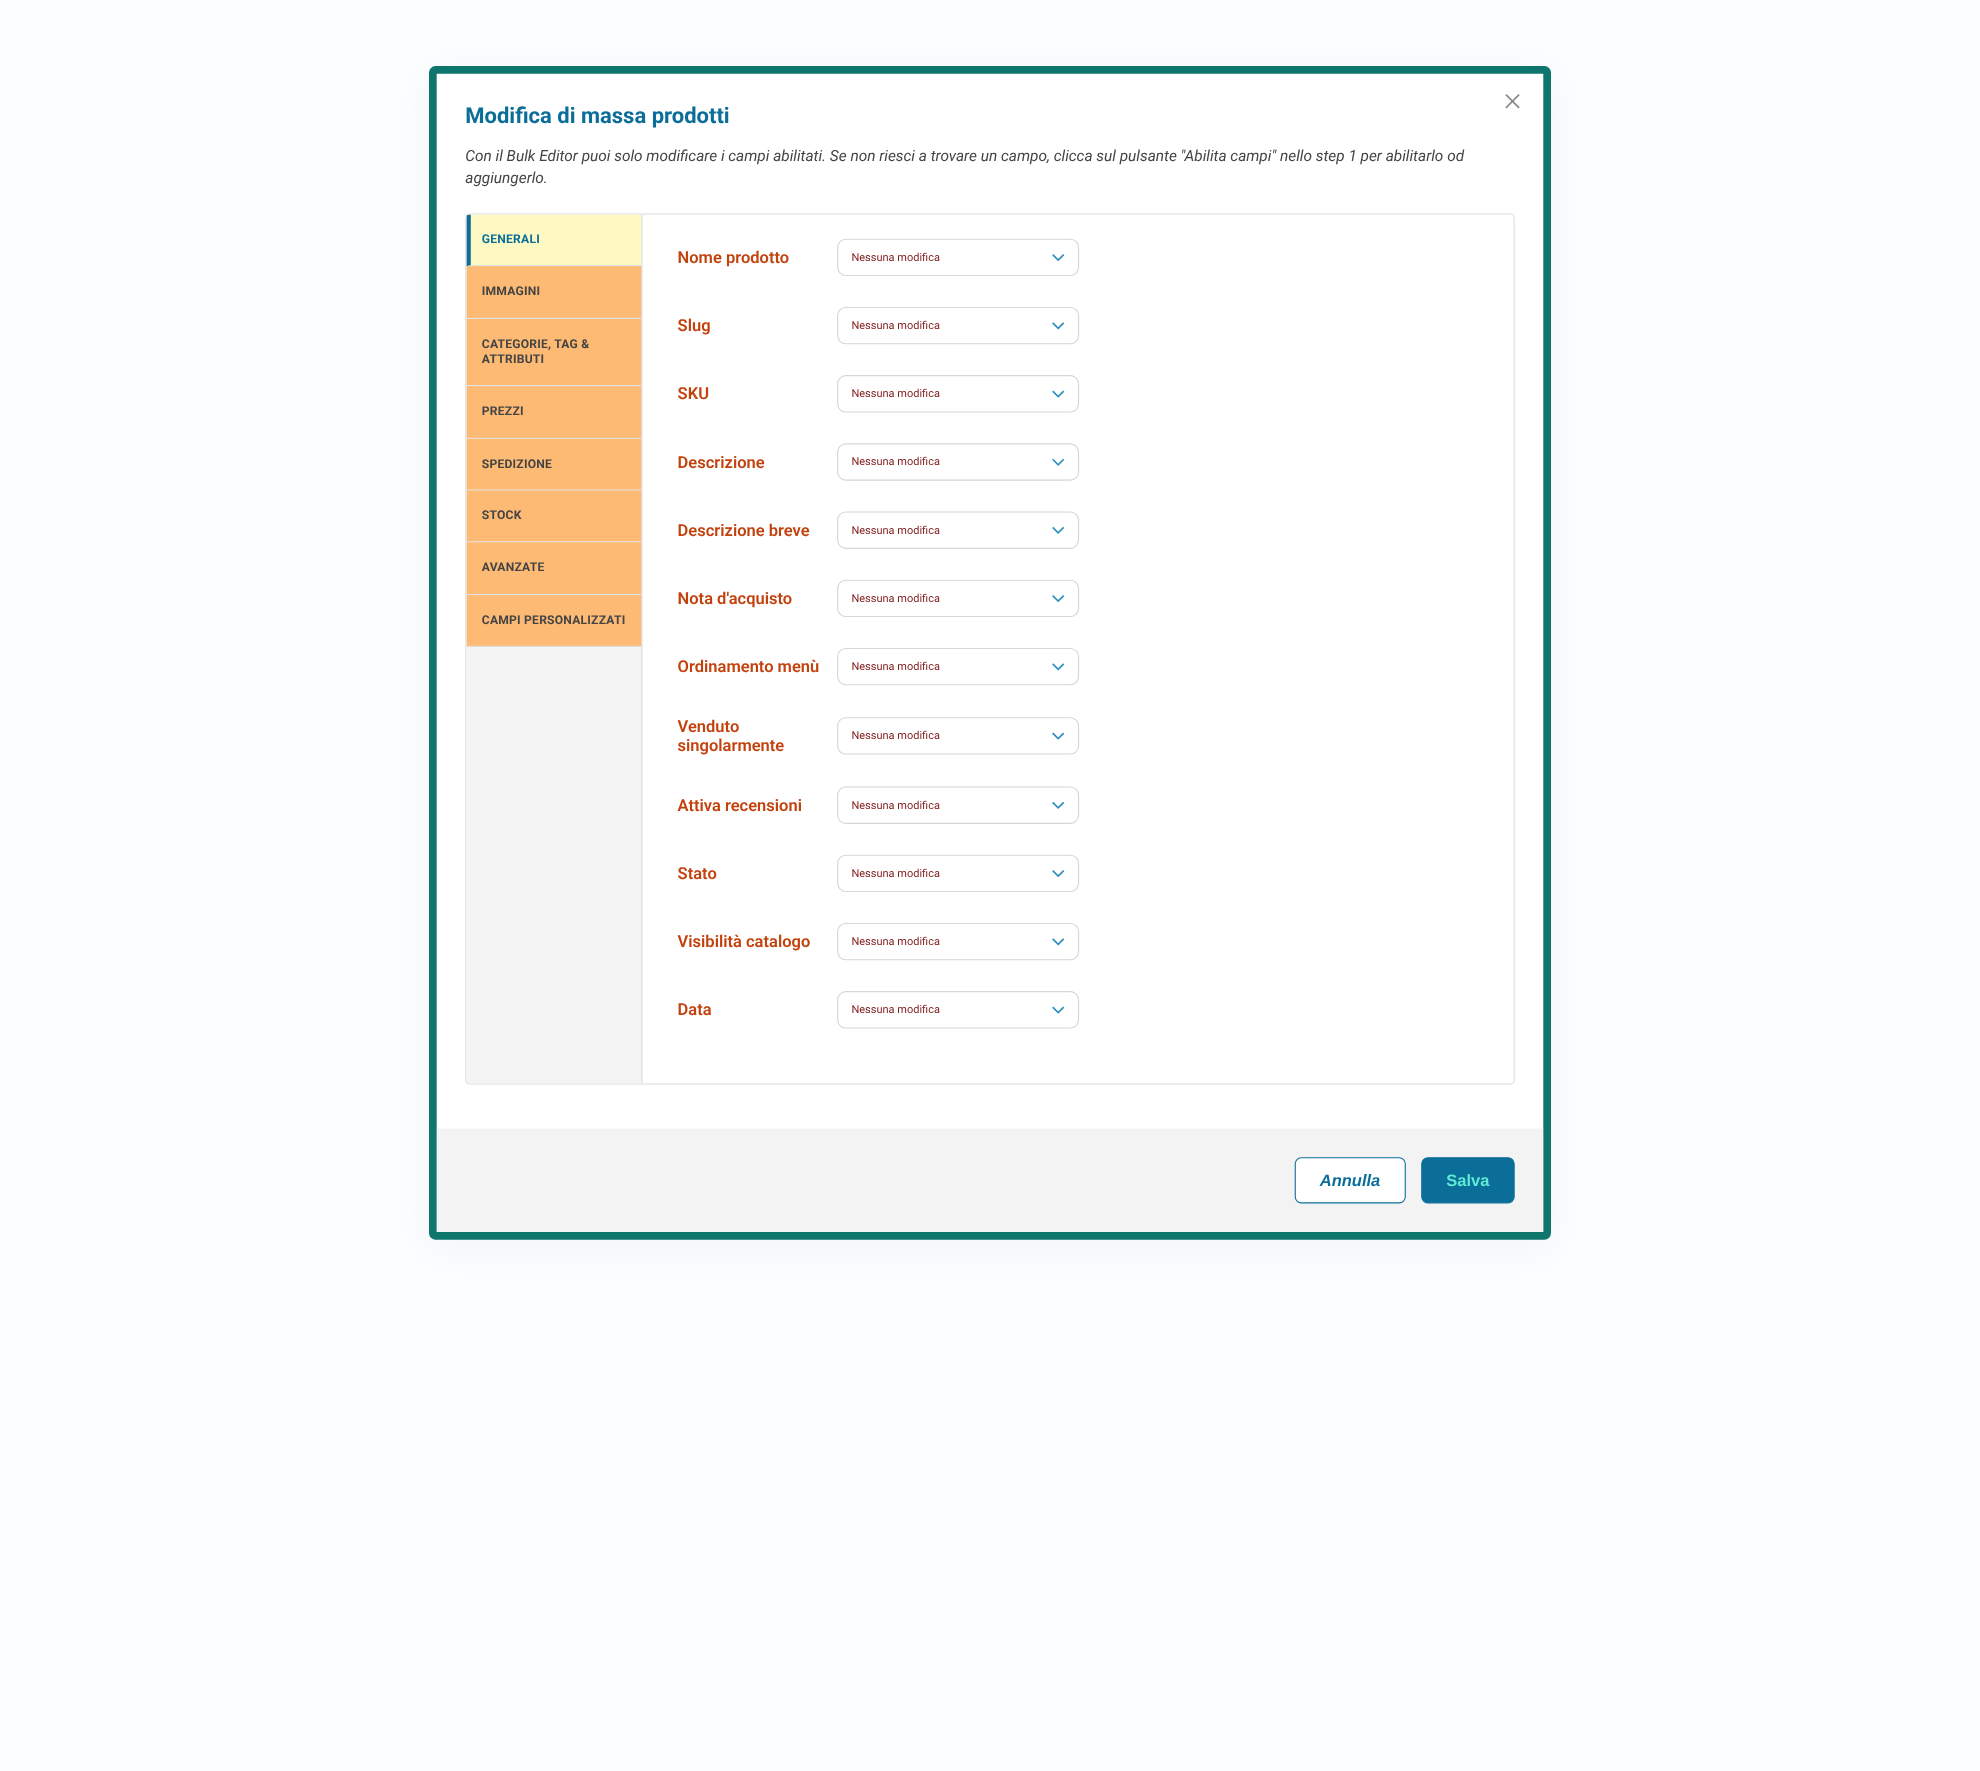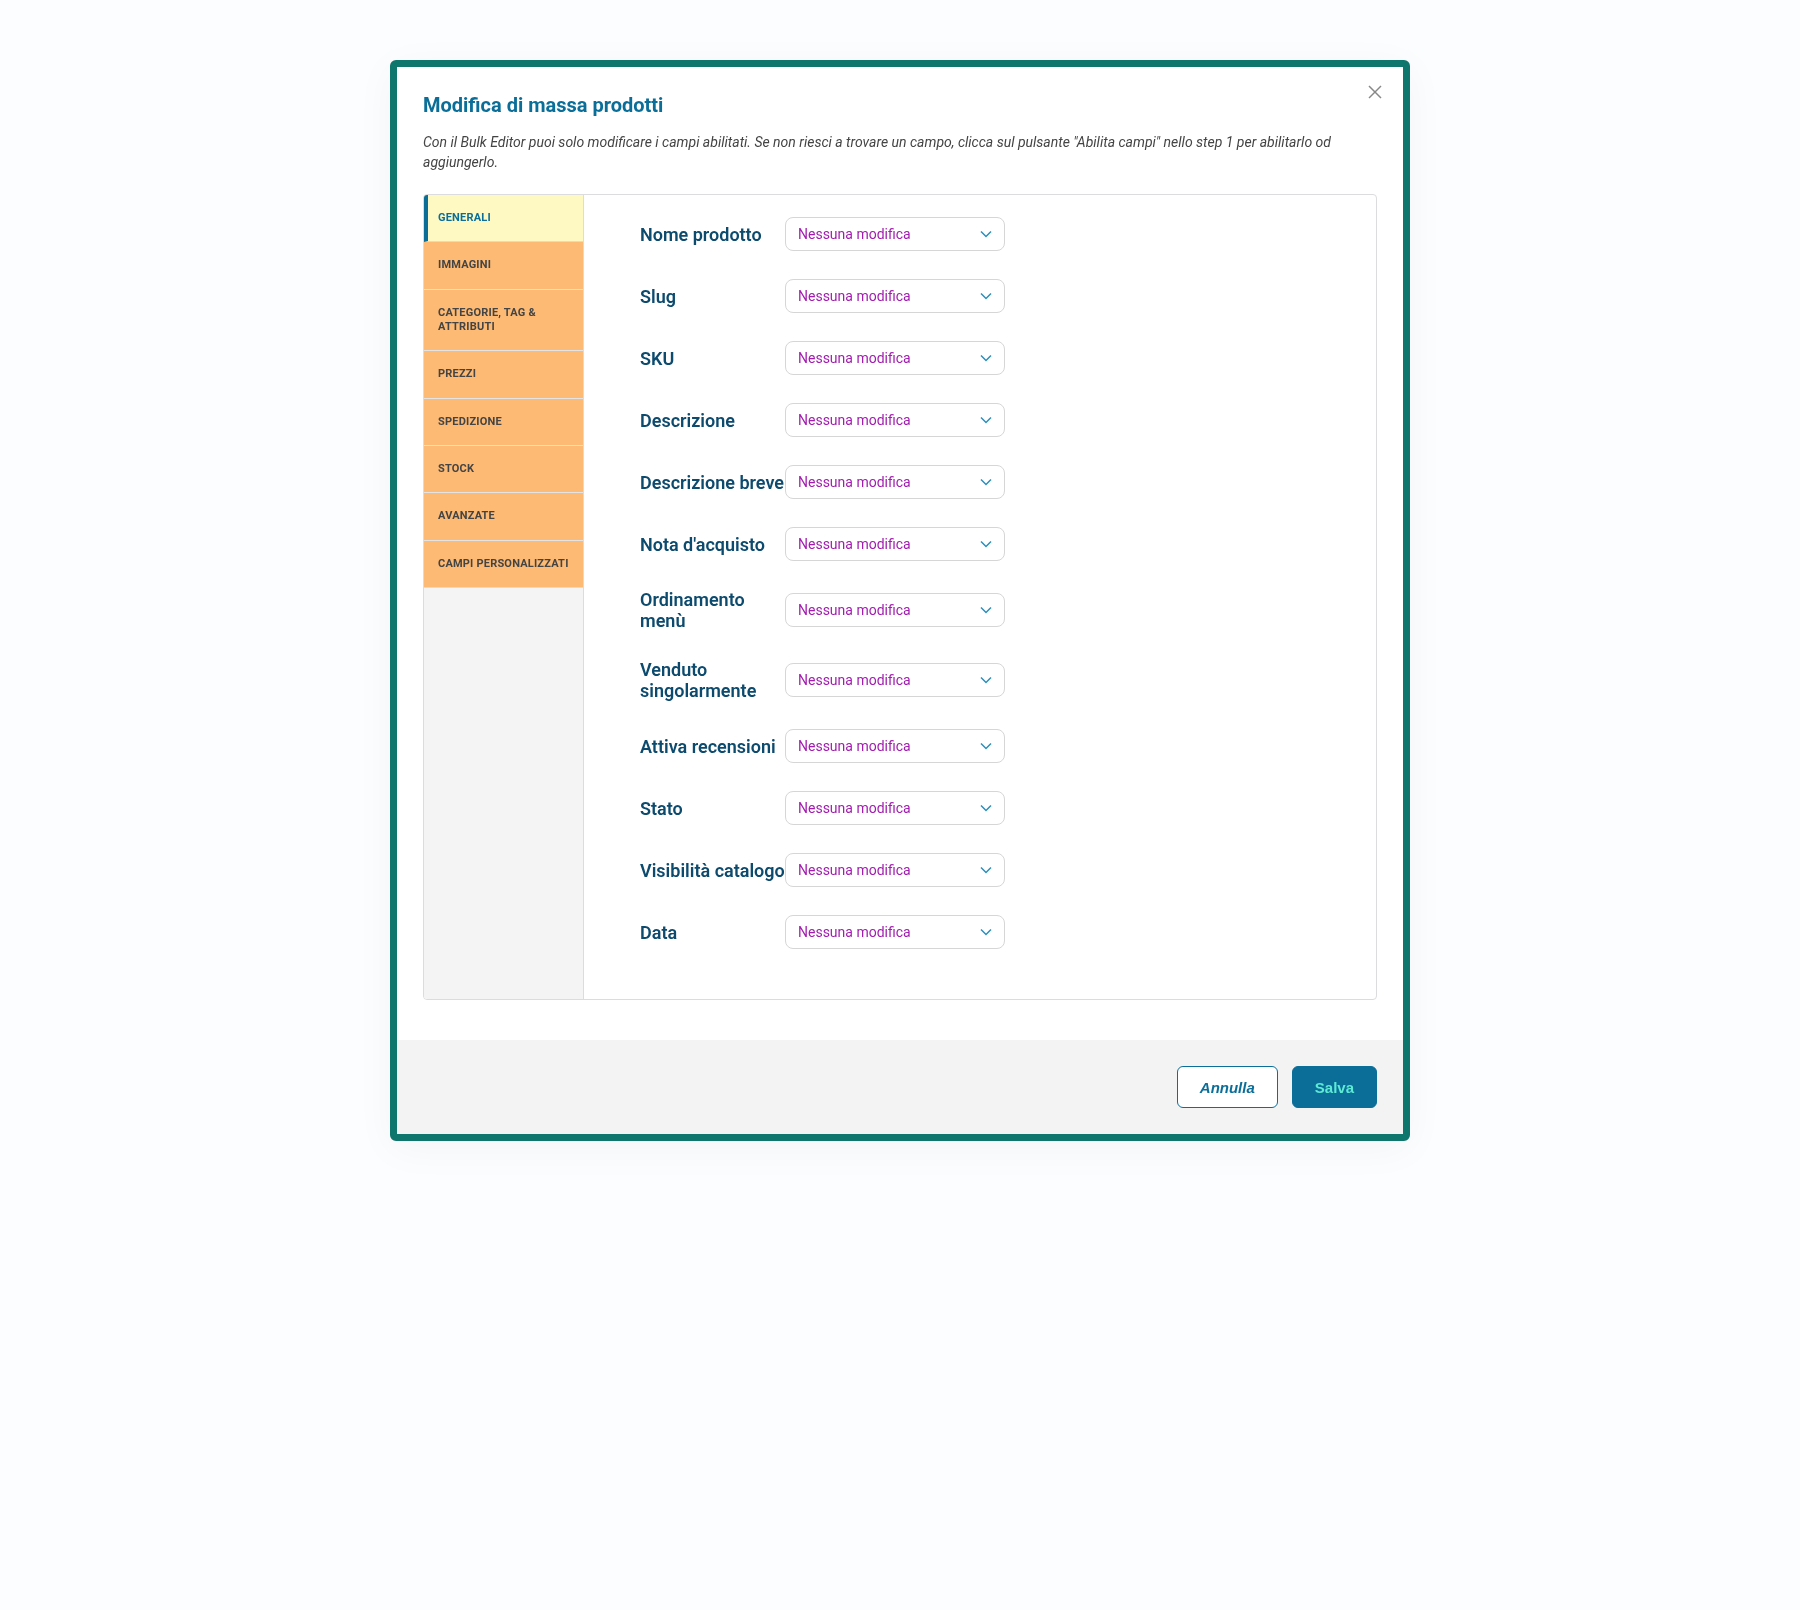--- a/index.html
+++ b/index.html
@@ -86,40 +86,39 @@
     padding: 22px 32px;
   }
   .row {
     display: flex;
     align-items: center;
     margin-bottom: 28px;
   }
   .row-label {
     width: 145px;
     flex-shrink: 0;
-    font-size: 18px;
+    font-size: 15px;
     font-weight: 600;
-    color: #0c4a6e;
-    margin-left: 24px;
+    color: #c2410c;
   }
   .select-wrap {
     width: 220px;
     height: 34px;
     border: 1px solid #d6d6d6;
     border-radius: 8px;
     background: #fff;
     display: flex;
     align-items: center;
     justify-content: space-between;
     padding: 0 12px;
     cursor: pointer;
   }
   .select-value {
-    font-size: 14px;
-    color: #a21caf;
+    font-size: 10px;
+    color: #7f1d1d;
   }
   .chevron {
     color: #2c8fbd;
     width: 12px;
     height: 8px;
     display: flex;
     align-items: center;
   }
   .footer {
     background: #f3f3f3;

